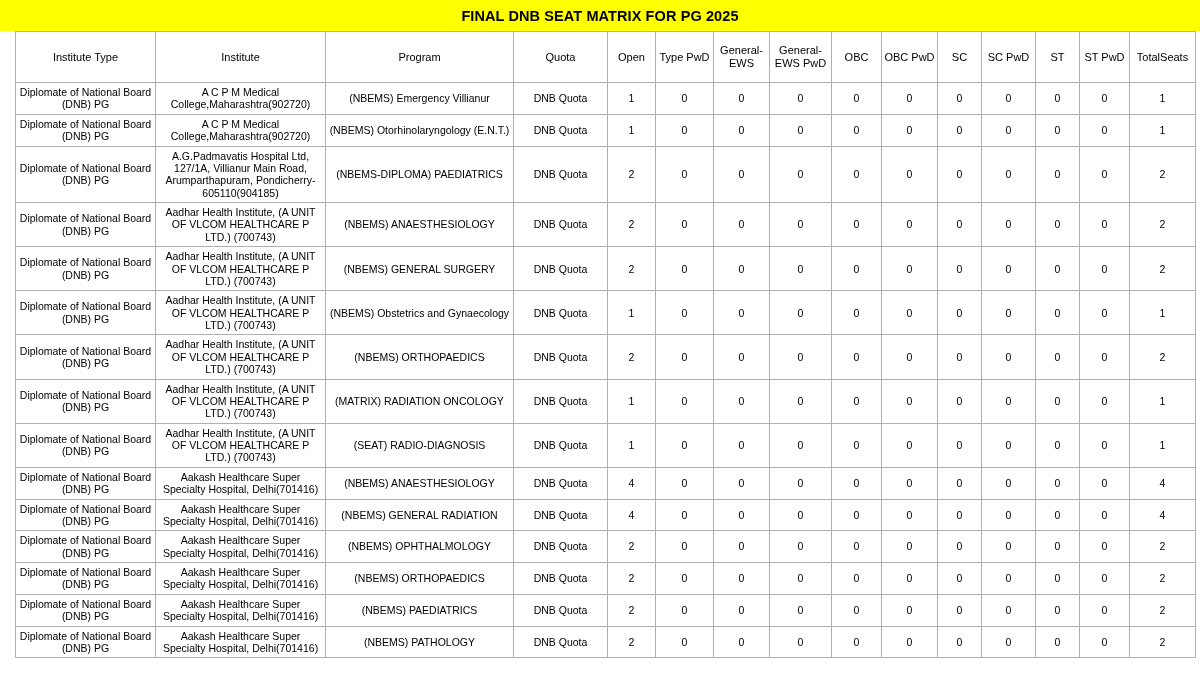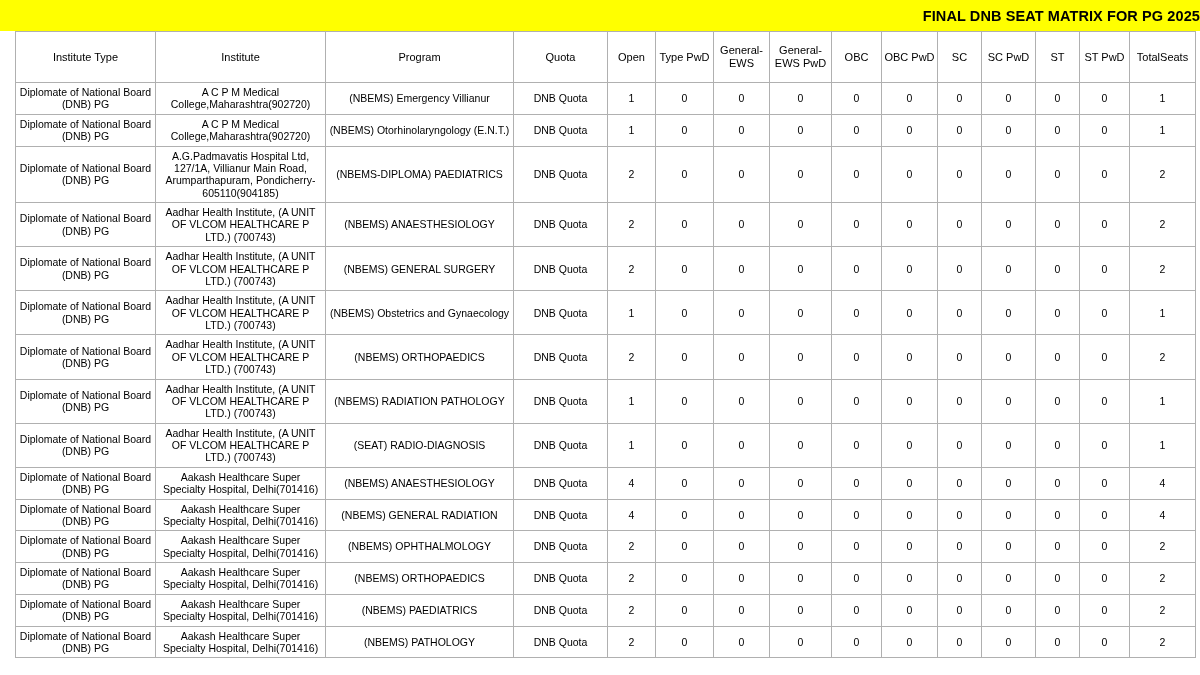--- a/index.html
+++ b/index.html
@@ -14,21 +14,21 @@
     font-family: "Liberation Sans", sans-serif;
     color: #000000;
   }
   .page {
     width: 1200px;
     box-sizing: border-box;
     padding: 0;
   }
   .title-bar {
     background: #ffff00;
-    text-align: right;
+    text-align: center;
     font-weight: bold;
     font-size: 14.5px;
     color: #000000;
     padding: 8px 0 7px 0;
     letter-spacing: 0.1px;
   }
   table {
     border-collapse: collapse;
     width: 1180px;
     margin: 0 15px;
@@ -230,21 +230,21 @@
           <td class="num">0</td>
           <td class="num">0</td>
           <td class="num">0</td>
           <td class="num">0</td>
           <td class="num">0</td>
           <td class="num">2</td>
         </tr>
         <tr>
           <td class="inst-type">Diplomate of National Board (DNB) PG</td>
           <td class="institute">Aadhar Health Institute, (A UNIT OF VLCOM HEALTHCARE P LTD.) (700743)</td>
-          <td class="program">(NBEMS) RADIATION PATHOLOGY</td>
+          <td class="program">(MATRIX) RADIATION ONCOLOGY</td>
           <td class="quota">DNB Quota</td>
           <td class="num">1</td>
           <td class="num">0</td>
           <td class="num">0</td>
           <td class="num">0</td>
           <td class="num">0</td>
           <td class="num">0</td>
           <td class="num">0</td>
           <td class="num">0</td>
           <td class="num">0</td>

